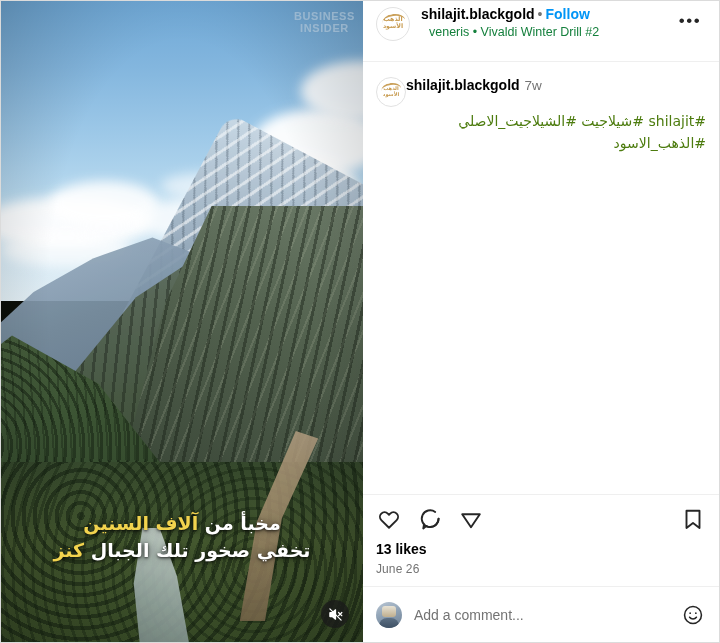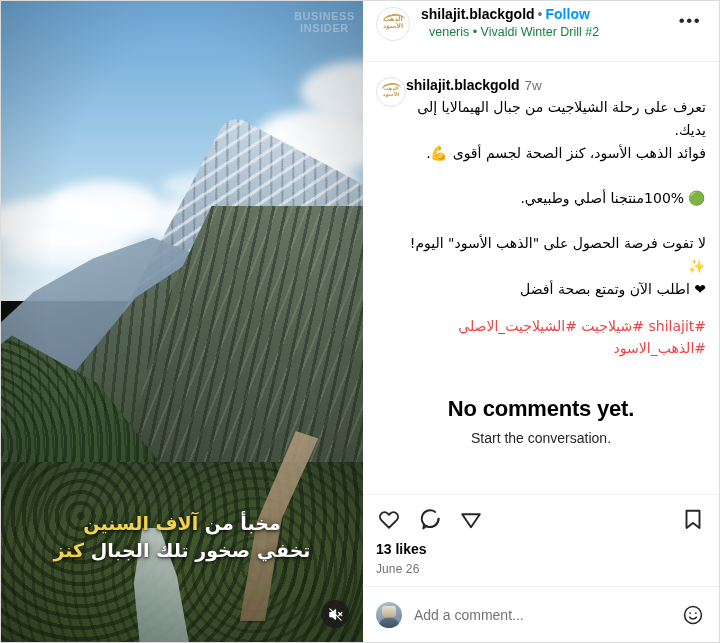--- a/index.html
+++ b/index.html
@@ -376,21 +376,21 @@
     color: #000000;
     white-space: pre-wrap;
     word-wrap: break-word;
   }
   .caption-hashtags {
     direction: rtl;
     text-align: right;
     font-family: "DejaVu Sans", sans-serif;
     font-size: 14px;
     line-height: 1.55;
-    color: #ef4444;
+    color: #4d7c0f;
     margin-top: 16px;
     word-wrap: break-word;
   }
 
   
   .empty-comments {
     text-align: center;
     margin-top: 36px;
   }
   .empty-title {
@@ -562,35 +562,24 @@
     <div class="post-body">
       <div class="caption-row">
         <div class="caption-avatar">
           <span class="swoosh"></span>
           <span class="mark">الذهب الأسود</span>
         </div>
         <div class="caption-body">
           <div class="caption-head">
             <span class="uname">shilajit.blackgold</span><span class="age">7w</span>
           </div>
-          <div class="caption-text">تعرف على رحلة الشيلاجيت من جبال الهيمالايا إلى يديك.
-فوائد الذهب الأسود، كنز الصحة لجسم أقوى 💪.
-
-🟢 100%منتجنا أصلي وطبيعي.
-
-لا تفوت فرصة الحصول على "الذهب الأسود" اليوم! ✨
-❤ اطلب الآن وتمتع بصحة أفضل</div>
           <div class="caption-hashtags">#shilajit #شيلاجيت #الشيلاجيت_الاصلي #الذهب_الاسود</div>
         </div>
       </div>
 
-      <div class="empty-comments">
-        <div class="empty-title">No comments yet.</div>
-        <div class="empty-sub">Start the conversation.</div>
-      </div>
     </div>
 
     <div class="post-actions">
       <div class="action-icons">
         <div class="action-btn">
           <span>
             <svg viewBox="0 0 24 24" fill="none" stroke="currentColor" stroke-width="1.9" stroke-linecap="round" stroke-linejoin="round" aria-hidden="true">
               <path d="M12 20.7 4.3 13.1a4.6 4.6 0 0 1 0-6.5 4.6 4.6 0 0 1 6.5 0l1.2 1.2 1.2-1.2a4.6 4.6 0 0 1 6.5 0 4.6 4.6 0 0 1 0 6.5z"></path>
             </svg>
           </span>

